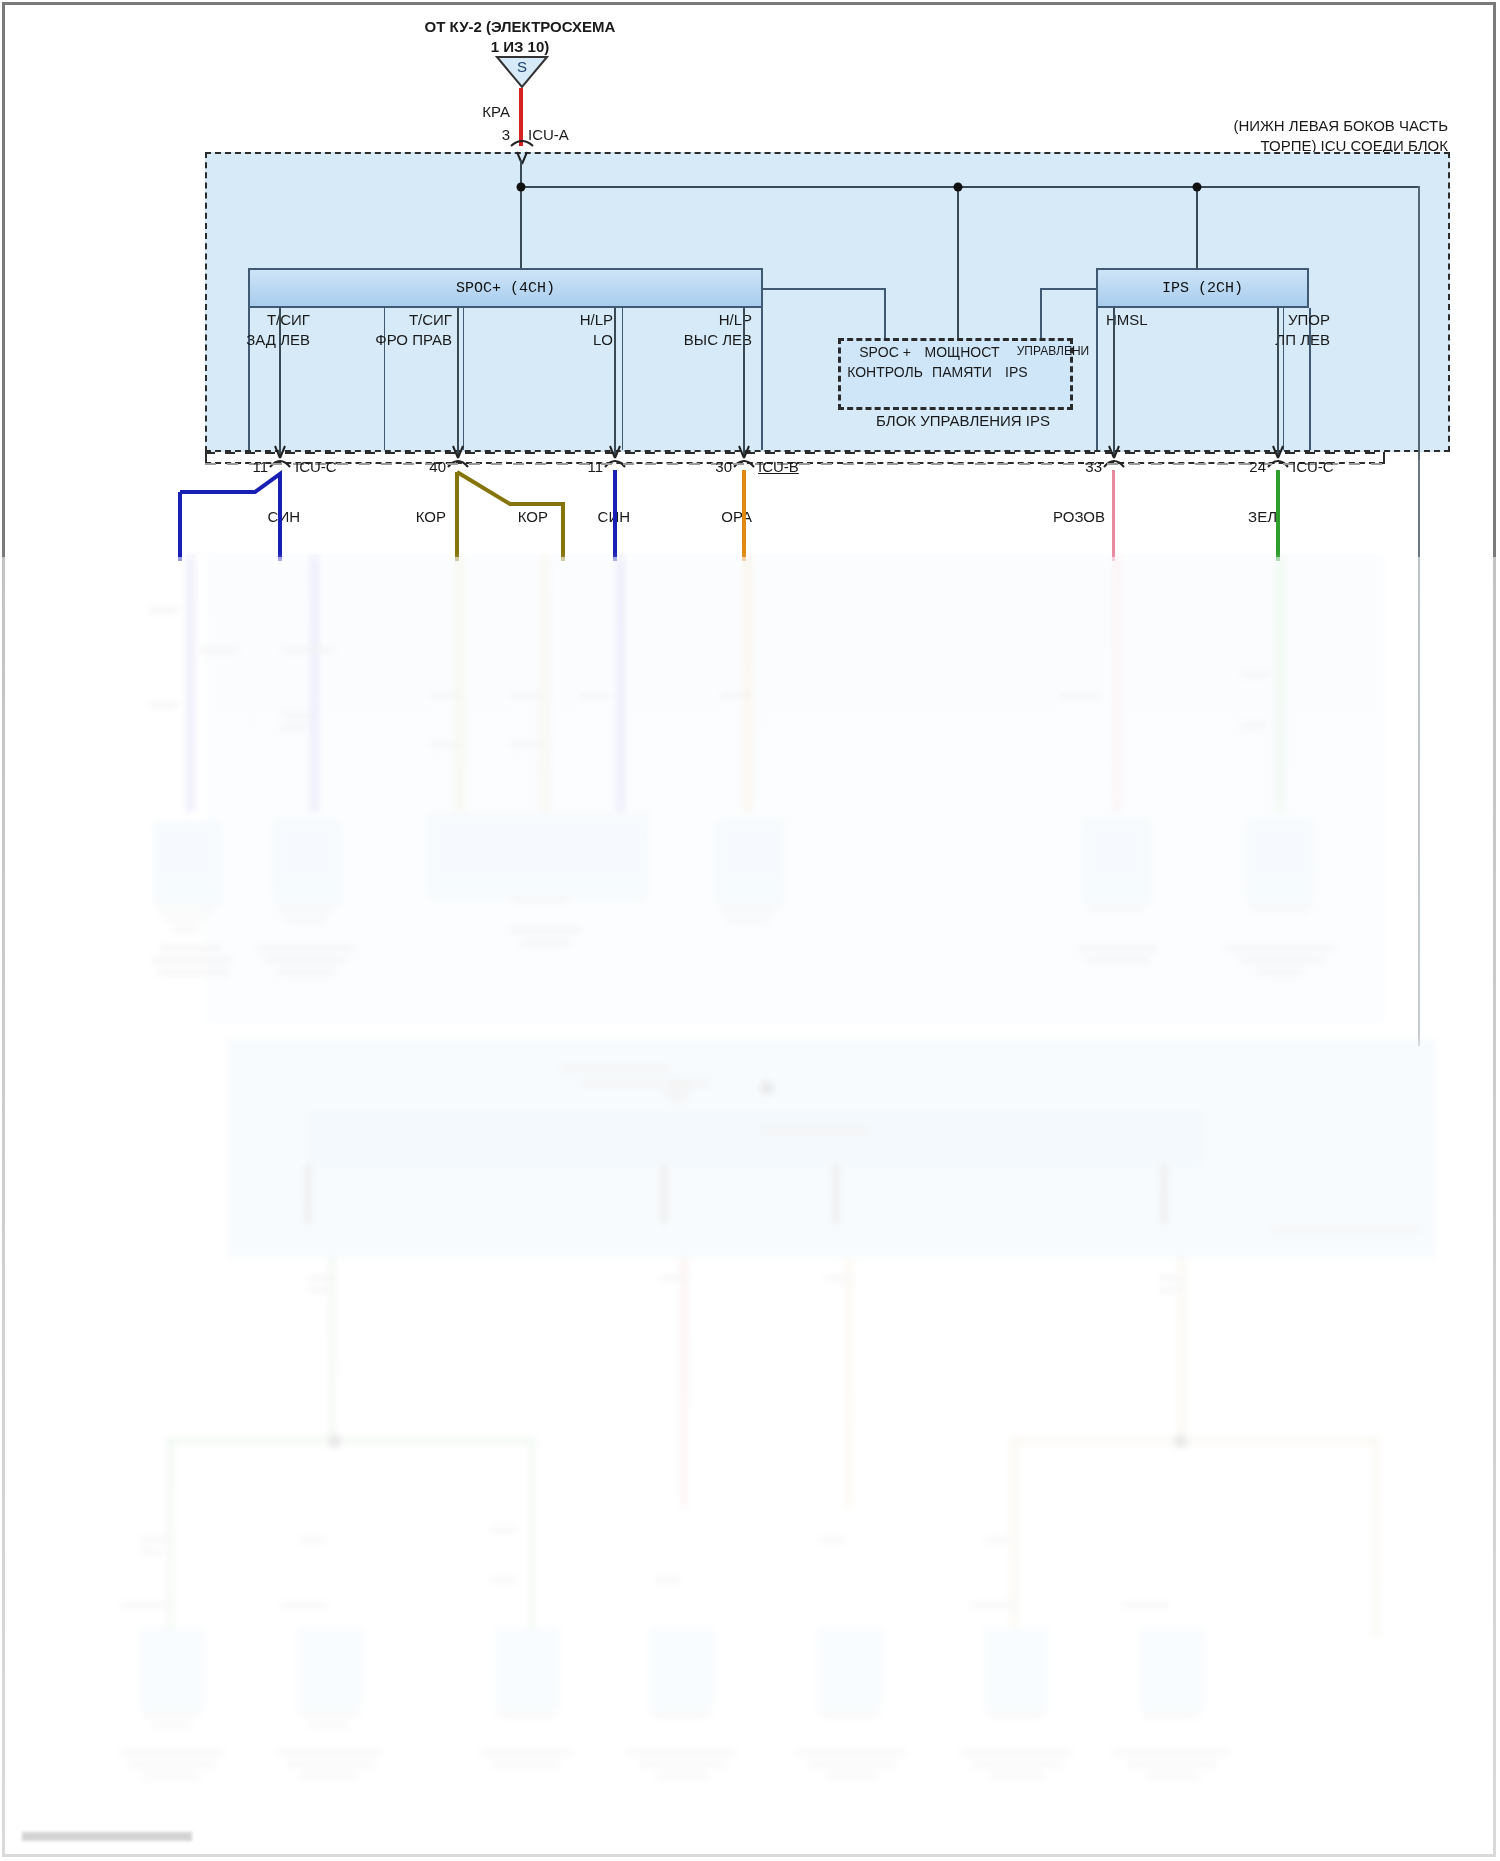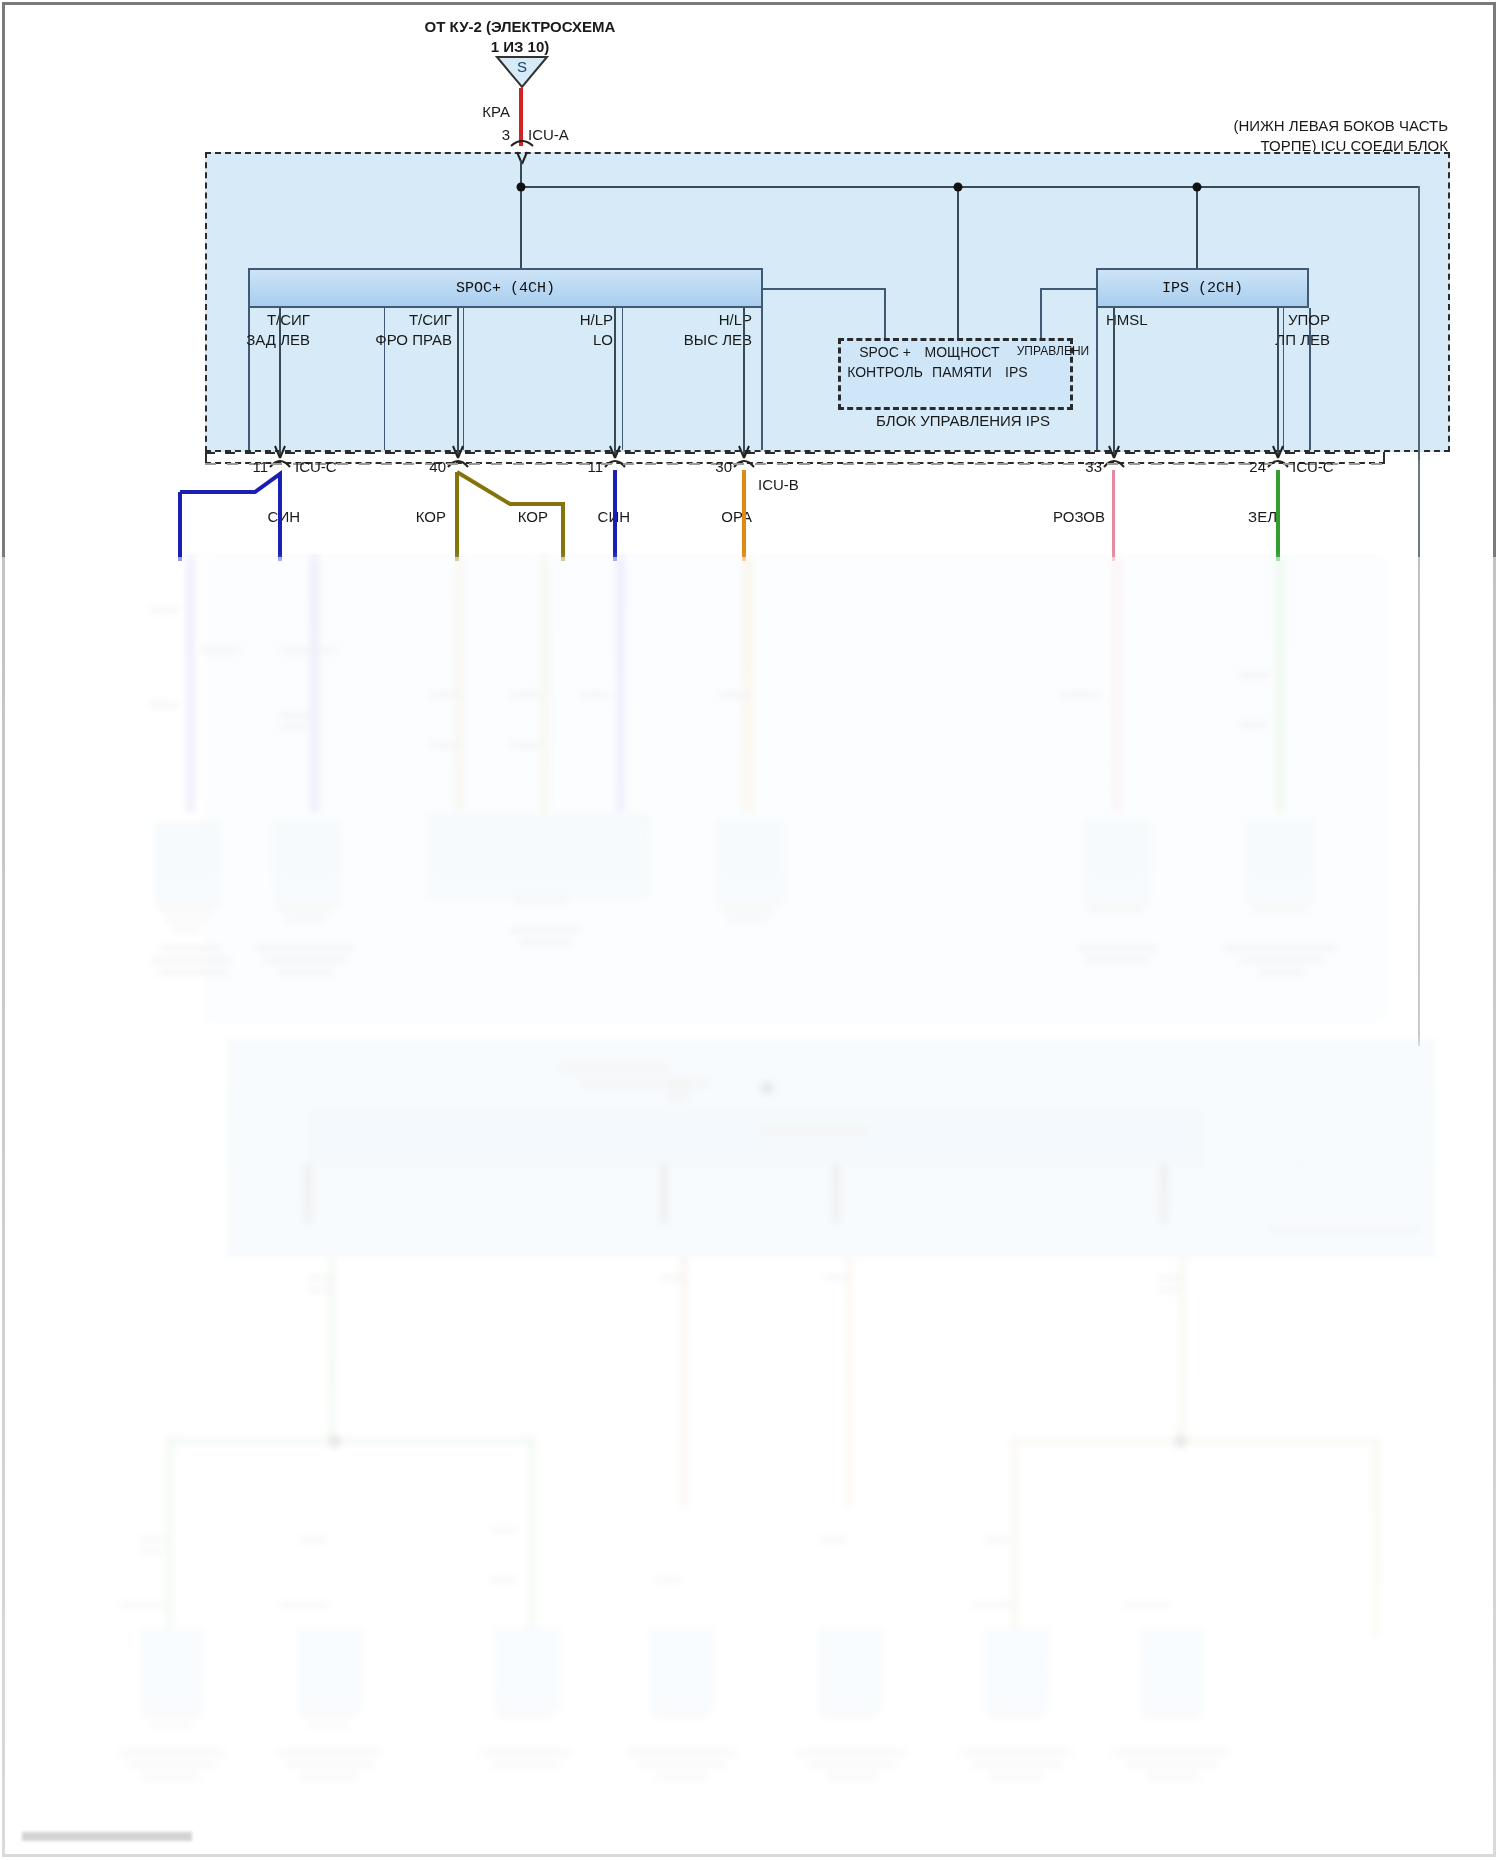--- a/index.html
+++ b/index.html
@@ -184,21 +184,21 @@
   <div class="txt rt" style="left:300px;top:508px;">СИН</div>
 
   <div class="txt rt" style="left:446px;top:458px;">40</div>
   <div class="txt rt" style="left:446px;top:508px;">КОР</div>
   <div class="txt rt" style="left:548px;top:508px;">КОР</div>
 
   <div class="txt rt" style="left:603px;top:458px;">11</div>
   <div class="txt rt" style="left:630px;top:508px;">СИН</div>
 
   <div class="txt rt" style="left:732px;top:458px;">30</div>
-  <div class="txt" style="left:758px;top:476px;">ICU-B</div>
+  <div class="txt" style="left:758px;top:458px;text-decoration:underline;">ICU-B</div>
   <div class="txt rt" style="left:752px;top:508px;">ОРА</div>
 
   <div class="txt rt" style="left:1102px;top:458px;">33</div>
   <div class="txt rt" style="left:1105px;top:508px;">РОЗОВ</div>
 
   <div class="txt rt" style="left:1266px;top:458px;">24</div>
   <div class="txt" style="left:1292px;top:458px;">ICU-C</div>
   <div class="txt rt" style="left:1277px;top:508px;">ЗЕЛ</div>
 
   <svg class="abs" style="left:175px;top:466px;width:130px;height:95px;">

